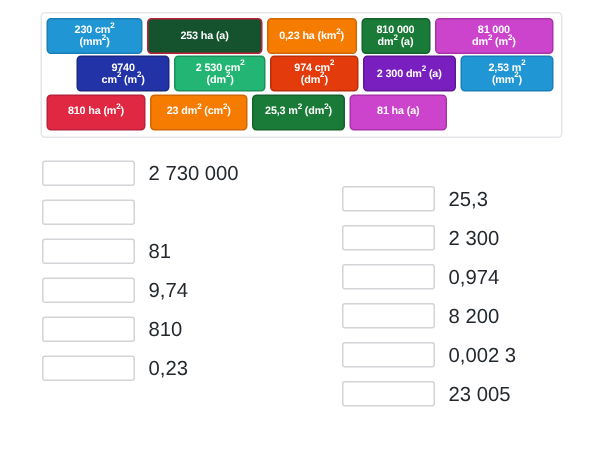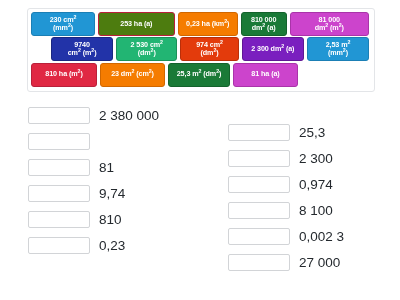--- a/index.html
+++ b/index.html
@@ -119,21 +119,21 @@
 <div id="app">
 
   <div class="tile-bank">
     <div class="tile-row" id="tile-row-0">
         <div class="tile" style="background: rgb(33, 150, 212); border: 1px solid rgb(27, 127, 181); width: 66px;">
           <span>
             <span class="ln">230&nbsp;cm<sup>2</sup></span>
             <span class="ln">(mm<sup>2</sup>)</span>
           </span>
         </div>
-        <div class="tile" style="background: #4d7c0f; border: 1px solid rgb(185, 32, 58); width: 79px;">
+        <div class="tile" style="background: #14532d; border: 1px solid rgb(185, 32, 58); width: 79px;">
           <span>253&nbsp;ha&nbsp;(a)</span>
         </div>
         <div class="tile" style="background: rgb(245, 124, 0); border: 1px solid rgb(208, 103, 0); width: 62px;">
           <span>0,23&nbsp;ha&nbsp;(km<sup>2</sup>)</span>
         </div>
         <div class="tile" style="background: rgb(26, 122, 55); border: 1px solid rgb(20, 98, 44); width: 47px;">
           <span>
             <span class="ln">810&nbsp;000</span>
             <span class="ln">dm<sup>2</sup>&nbsp;(a)</span>
           </span>
@@ -187,21 +187,21 @@
         <div class="tile" style="background: rgb(204, 68, 204); border: 1px solid rgb(169, 52, 169); width: 65px;">
           <span>81&nbsp;ha&nbsp;(a)</span>
         </div>
       </div>
   </div>
 
   <div class="answers">
     <div class="ans-col left" id="ans-col-left">
         <div class="ans-row">
           <div class="drop-slot"></div>
-          <div class="ans-label">2 380 000</div>
+          <div class="ans-label">2 730 000</div>
         </div>
         <div class="ans-row">
           <div class="drop-slot"></div>
         </div>
         <div class="ans-row">
           <div class="drop-slot"></div>
           <div class="ans-label">81</div>
         </div>
         <div class="ans-row">
           <div class="drop-slot"></div>
@@ -224,26 +224,26 @@
         <div class="ans-row">
           <div class="drop-slot"></div>
           <div class="ans-label">2 300</div>
         </div>
         <div class="ans-row">
           <div class="drop-slot"></div>
           <div class="ans-label">0,974</div>
         </div>
         <div class="ans-row">
           <div class="drop-slot"></div>
-          <div class="ans-label">8 100</div>
+          <div class="ans-label">8 200</div>
         </div>
         <div class="ans-row">
           <div class="drop-slot"></div>
           <div class="ans-label">0,002 3</div>
         </div>
         <div class="ans-row">
           <div class="drop-slot"></div>
-          <div class="ans-label">27 000</div>
+          <div class="ans-label">23 005</div>
         </div>
       </div>
   </div>
 
 </div>
 
 </body></html>

